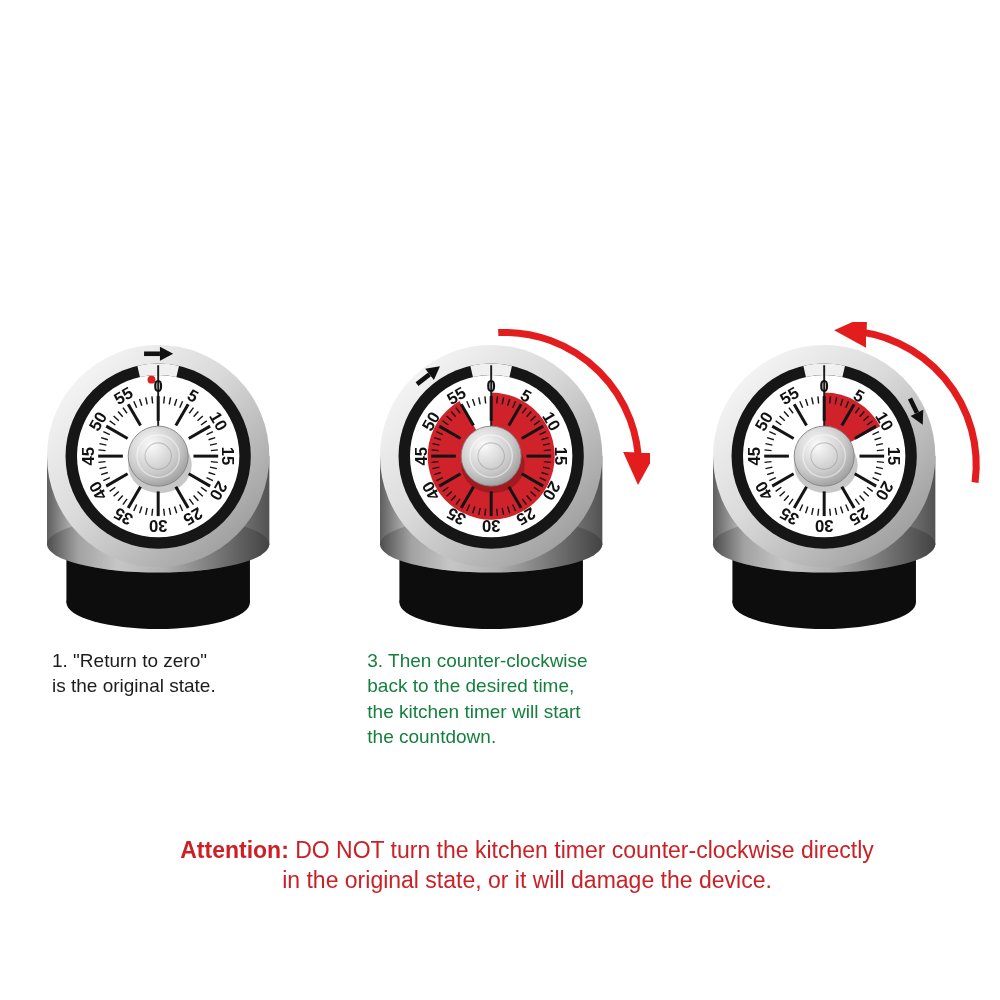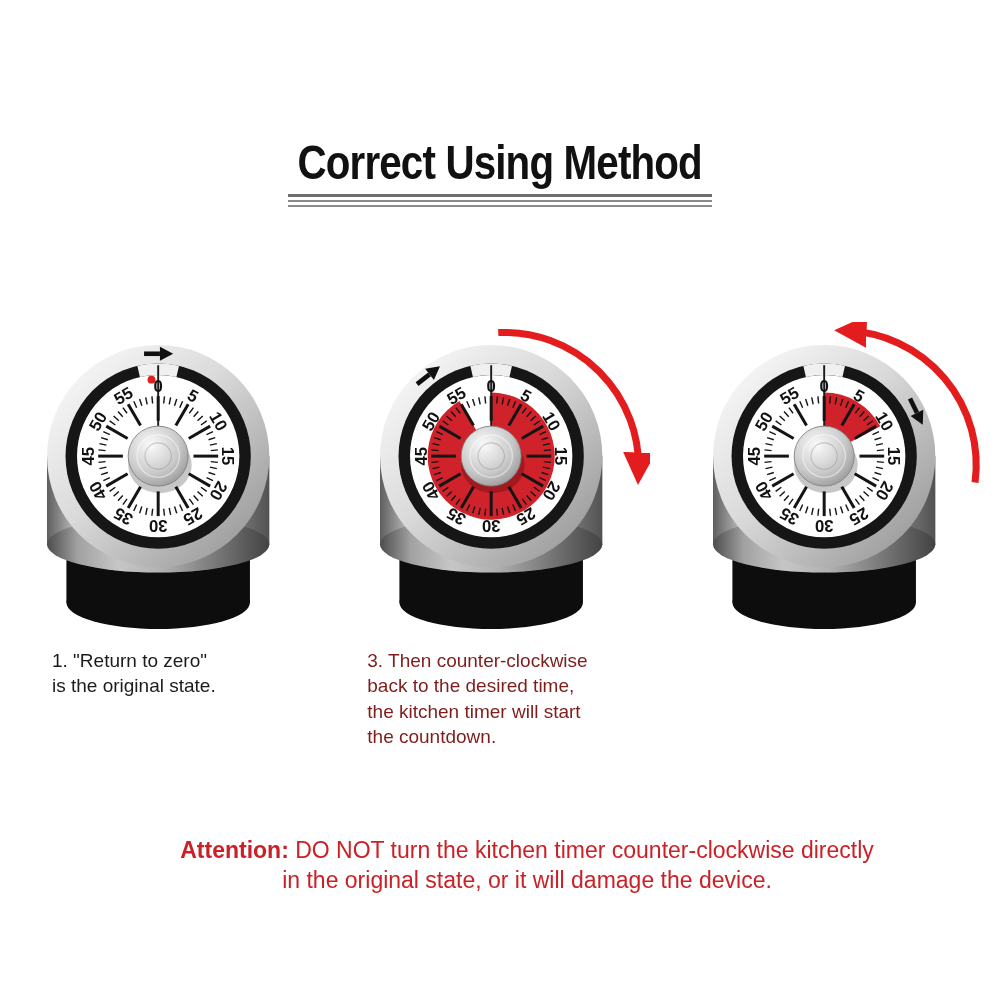--- a/index.html
+++ b/index.html
@@ -23,30 +23,20 @@
   .attention{position:absolute;top:824px;left:15px;width:1000px;margin:12px;text-align:center;
              font-size:23px;line-height:1.3;}
   .attention strong{font-weight:bold;}
   .attention span{white-space:pre-line;}
 </style>
 </head>
 <body>
 
 <div class="page" style="background: rgb(255, 255, 255);">
 
-  <header>
-    <h1 style="color: rgb(17, 17, 17);">
-      <span class="cond">Correct Using Method</span>
-    </h1>
-    <div class="rules">
-      <div class="r1"></div>
-      <div class="r2"></div>
-      <div class="r3"></div>
-    </div>
-  </header>
 
   <div class="timers-row">
     <figure class="timer-fig">
         <svg viewBox="0 0 340 372" width="300">
           <defs>
             <linearGradient id="rim0" x1="0" y1="0" x2="1" y2="1">
               <stop offset="0%" stop-color="#ffffff"></stop>
               <stop offset="45%" stop-color="#dadada"></stop>
               <stop offset="100%" stop-color="#8d8d8d"></stop>
             </linearGradient>
@@ -405,21 +395,21 @@
             </g>
           </g>
           <path d="M 331 182 A 152 152 0 0 0 186 10" stroke="#e31d1d" stroke-width="8" fill="none" marker-end="url(#ah2)"></path>
         </svg>
       </figure>
   </div>
 
   <div class="captions-row">
     <p class="caption" style="color: rgb(28, 28, 28);">1. "Return to zero"
 is the original state.</p>
-    <p class="caption" style="color: #7f1d1d;">3. Then counter-clockwise
+    <p class="caption" style="color: #15803d;">3. Then counter-clockwise
 back to the desired time,
 the kitchen timer will start
 the countdown.</p>
   </div>
 
   <p class="attention" style="color: rgb(203, 32, 38);">
     <strong>Attention:</strong><span> DO NOT turn the kitchen timer counter-clockwise directly
 in the original state, or it will damage the device.</span>
   </p>
 

